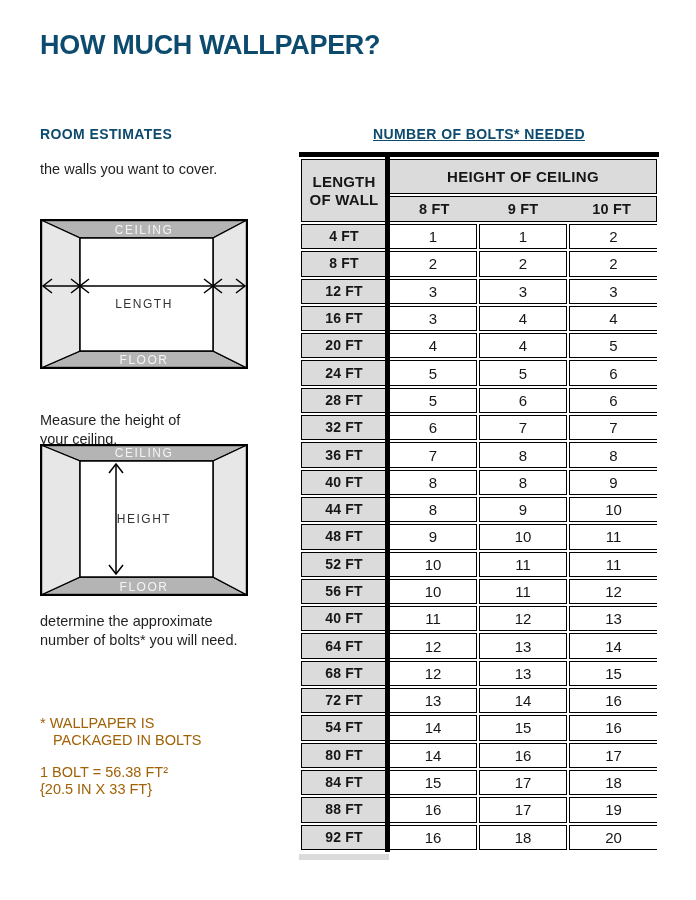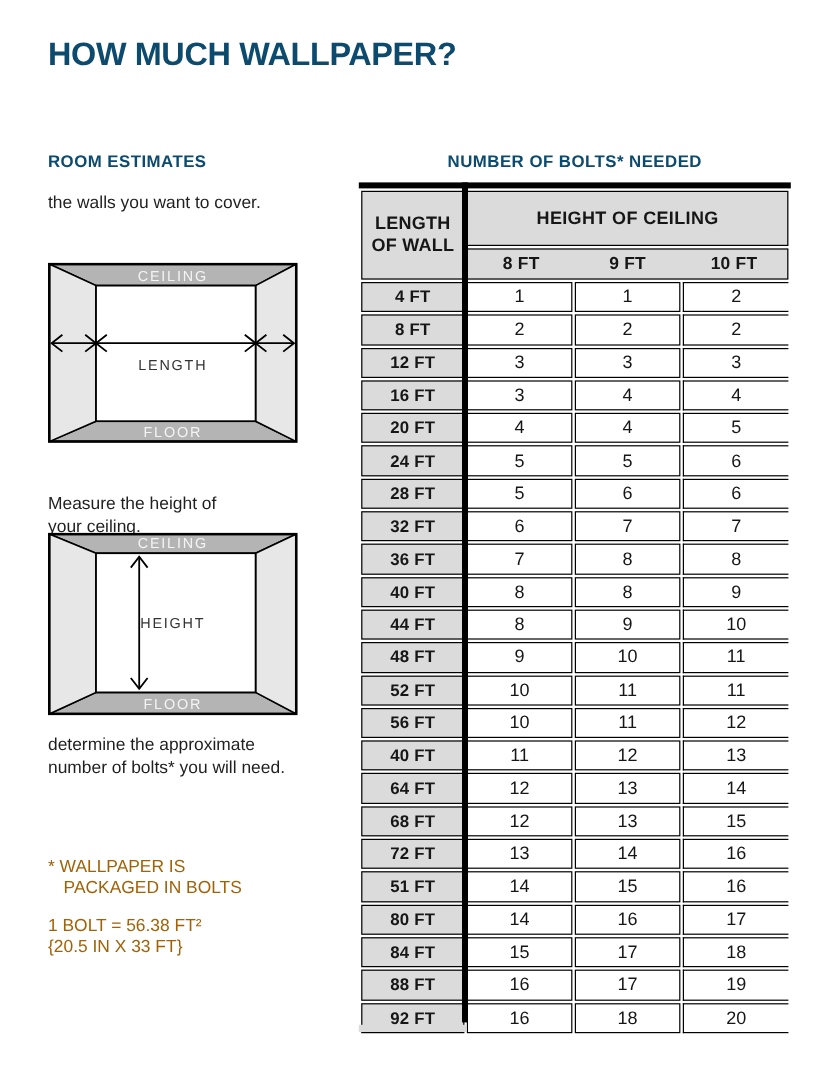--- a/index.html
+++ b/index.html
@@ -8,21 +8,21 @@
     font-family:"Liberation Sans","DejaVu Sans",sans-serif;color:#1c1c1c;overflow:hidden;
   }
   .abs{position:absolute;}
   .page-title{
     left:40px;top:30px;font-size:27px;font-weight:bold;letter-spacing:-0.3px;color:#0c4a6e;
   }
   .section-head{
     font-size:14px;font-weight:bold;letter-spacing:0.4px;color:#0c4a6e;
   }
   .room-head{left:40px;top:126px;}
-  .table-head{left:299px;top:126px;width:360px;text-align:center;}
+  .table-head{left:299px;top:126px;width:360px;text-align:center;text-decoration:underline;}
   .para{font-size:14.5px;line-height:19.3px;color:#1f1f1f;}
   .p1{left:40px;top:160px;}
   .p2{left:40px;top:388px;margin-top:23px;}
   .p3{left:40px;top:612px;}
   .note{font-size:14.5px;line-height:17px;font-weight:normal;color:#a16207;}
   .n1{left:40px;top:715px;}
   .n2{left:40px;top:764px;}
   .note .indent{padding-left:13px;text-align:center;}
   .diagram1{left:40px;top:219px;}
   .diagram2{left:40px;top:444px;}
@@ -37,21 +37,21 @@
   }
   table.bolts th,table.bolts td{
     border:1px solid #000;box-sizing:border-box;text-align:center;vertical-align:middle;
     padding:0;color:#161616;
   }
   table.bolts th{background:#DBDBDB;font-weight:bold;}
   table.bolts td{background:#fff;font-weight:normal;font-size:15px;height:25.3px;line-height:23px;}
   .col-wall{width:86px;}
   .col-data{width:88px;}
   th.whdr{font-size:15px;line-height:18px;letter-spacing:0.2px;}
-  th.group{height:46px;font-size:15px;letter-spacing:0.3px;border-right:none;}
+  th.group{height:35px;font-size:15px;letter-spacing:0.3px;border-right:none;}
   th.subband{height:26px;border-right:none;}
   th.subband .bandflex{display:flex;width:100%;height:100%;align-items:center;}
   th.subband .bandflex span{flex:1;font-size:14.5px;font-weight:bold;letter-spacing:0.2px;}
   tbody th.rowhdr{font-size:14px;height:25.3px;line-height:23px;letter-spacing:0.2px;}
   tbody td:last-child{border-right:none;}
   .left-strip{position:absolute;left:0;top:702px;width:90px;height:6px;background:#DBDBDB;}
 
   
   .diag-label{font-family:"Liberation Sans","DejaVu Sans",sans-serif;}
 </style>
@@ -258,21 +258,21 @@
             <td>13</td>
             <td>15</td>
           </tr>
           <tr>
             <th class="rowhdr">72 FT</th>
             <td>13</td>
             <td>14</td>
             <td>16</td>
           </tr>
           <tr>
-            <th class="rowhdr">51 FT</th>
+            <th class="rowhdr">54 FT</th>
             <td>14</td>
             <td>15</td>
             <td>16</td>
           </tr>
           <tr>
             <th class="rowhdr">80 FT</th>
             <td>14</td>
             <td>16</td>
             <td>17</td>
           </tr>

